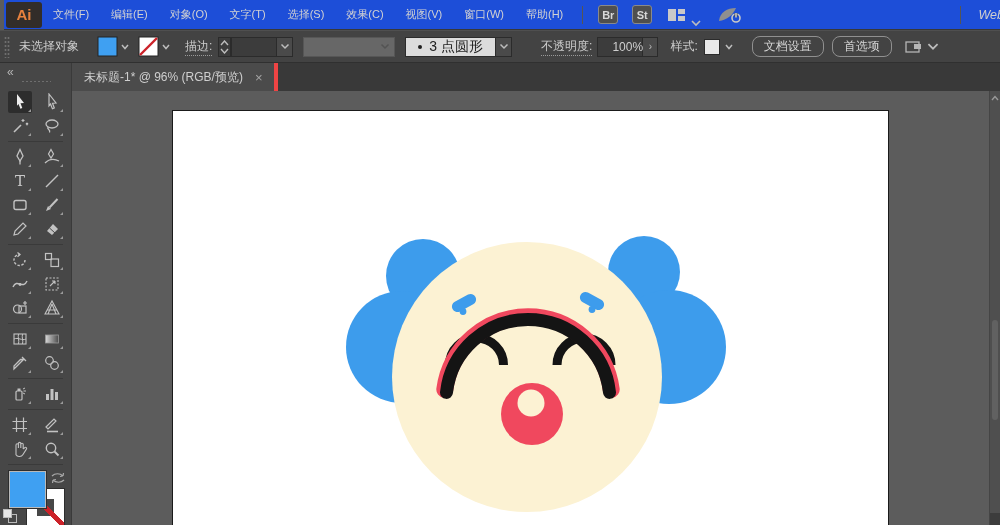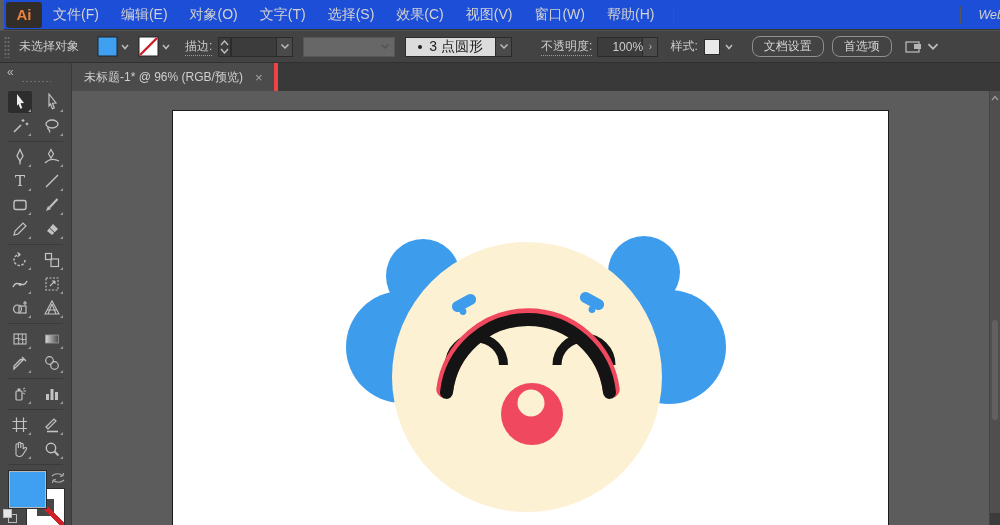--- a/index.html
+++ b/index.html
@@ -5,21 +5,21 @@
   * { margin:0; padding:0; box-sizing:border-box; }
   html,body { width:1000px; height:525px; overflow:hidden; background:#222;
     font-family:"Liberation Sans", sans-serif; }
   .app { position:relative; width:1000px; height:525px; background:#5C5C5C; overflow:hidden; }
 
   
   .menubar { position:absolute; left:4px; top:0; width:1000px; height:30px;
     background:#1d4ed8; display:flex; align-items:center; border-bottom:1px solid #383838; }
   .ai-logo { width:36px; height:26px; margin-left:2px; background:#322d29; border-radius:3px;
     color:#E8823E; font-weight:bold; font-size:15px; display:flex; align-items:center; justify-content:center; }
-  .menu-item { color:#D2D2D2; font-size:14px; padding:0 11px; height:30px; display:flex; align-items:center; cursor:default; }
+  .menu-item { color:#D2D2D2; font-size:11px; padding:0 11px; height:30px; display:flex; align-items:center; cursor:default; }
   .mb-divider { width:1px; height:18px; background:#555; margin:0 8px; }
   .mini-btn { min-width:20px; height:19px; margin:0 7px; background:#4F4F4F; border:1px solid #8A8A8A;
     border-radius:3px; color:#D8D8D8; font-size:11px; font-weight:bold; display:flex; align-items:center; justify-content:center; padding:0 2px; }
   .chev { width:10px; height:10px; display:inline-block; }
   .menubar-right { display:flex; align-items:center; }
   .spacer { flex:1; }
   .workspace-label { color:#CFCFCF; font-size:12.5px; padding-left:10px; white-space:nowrap;font-style:italic; }
 
   
   .controlbar { position:absolute; left:0; top:30px; width:1000px; height:33px; background:#434343;
@@ -100,20 +100,44 @@
     <div class="menu-item">文件(F)</div>
     <div class="menu-item">编辑(E)</div>
     <div class="menu-item">对象(O)</div>
     <div class="menu-item">文字(T)</div>
     <div class="menu-item">选择(S)</div>
     <div class="menu-item">效果(C)</div>
     <div class="menu-item">视图(V)</div>
     <div class="menu-item">窗口(W)</div>
     <div class="menu-item">帮助(H)</div>
     <div class="mb-divider"></div>
+    <div class="menubar-right">
+      <div class="mini-btn">Br</div>
+      <div class="mini-btn">St</div>
+      <span class="chev" style="width:24px;height:16px;margin-left:6px">
+        <svg width="24" height="16" viewBox="0 0 24 16">
+            <rect x="3" y="2" width="8" height="12" fill="#C9C9C9"></rect>
+            <rect x="13" y="2" width="7" height="5" fill="#C9C9C9"></rect>
+            <rect x="13" y="9" width="7" height="5" fill="#C9C9C9"></rect>
+          </svg>
+      </span>
+      <span class="chev" style="width:12px;height:8px;margin:4px 6px 0 2px">
+        <svg width="10" height="7" viewBox="0 0 10 7">
+            <path d="M1 1 L5 5 L9 1" stroke="#BDBDBD" stroke-width="1.6" fill="none"></path>
+          </svg>
+      </span>
+      <span class="chev" style="width:30px;height:20px;margin-left:6px">
+        <svg width="30" height="20" viewBox="0 0 30 20">
+          <path d="M4 16 C5 7 12 3 21 3 C18 10 12 15 4 16 Z" fill="#8F8F8F"></path>
+          <circle cx="21" cy="13" r="4" fill="none" stroke="#C9C9C9" stroke-width="1.6"></circle>
+          <line x1="21" y1="8" x2="21" y2="12" stroke="#474747" stroke-width="3"></line>
+          <line x1="21" y1="8" x2="21" y2="12.5" stroke="#C9C9C9" stroke-width="1.6"></line>
+        </svg>
+      </span>
+    </div>
     <div class="spacer"></div>
     <div class="mb-divider"></div>
     <div class="workspace-label">Web</div>
   </div>
 
   <div class="controlbar">
     <div class="grip-v"></div>
     <div class="cb-label" style="margin-left:9px">未选择对象</div>
 
     <div class="swatch-box" style="margin-left:18px">

